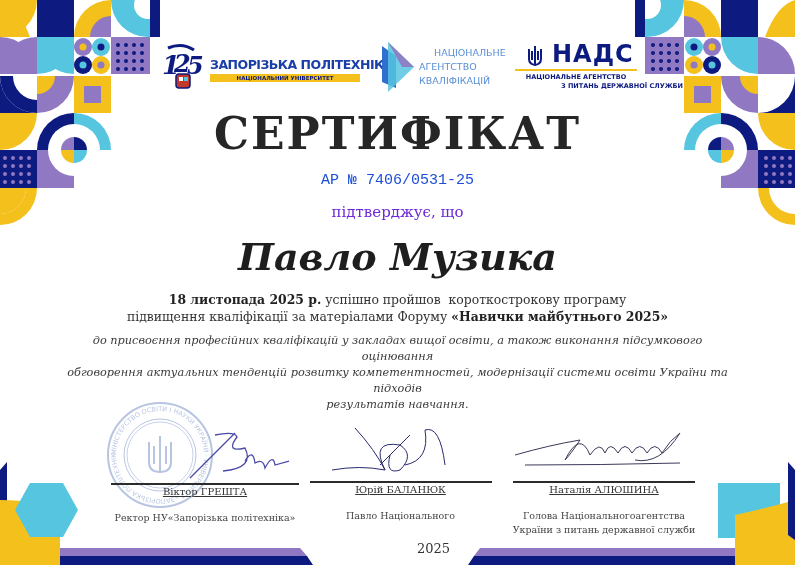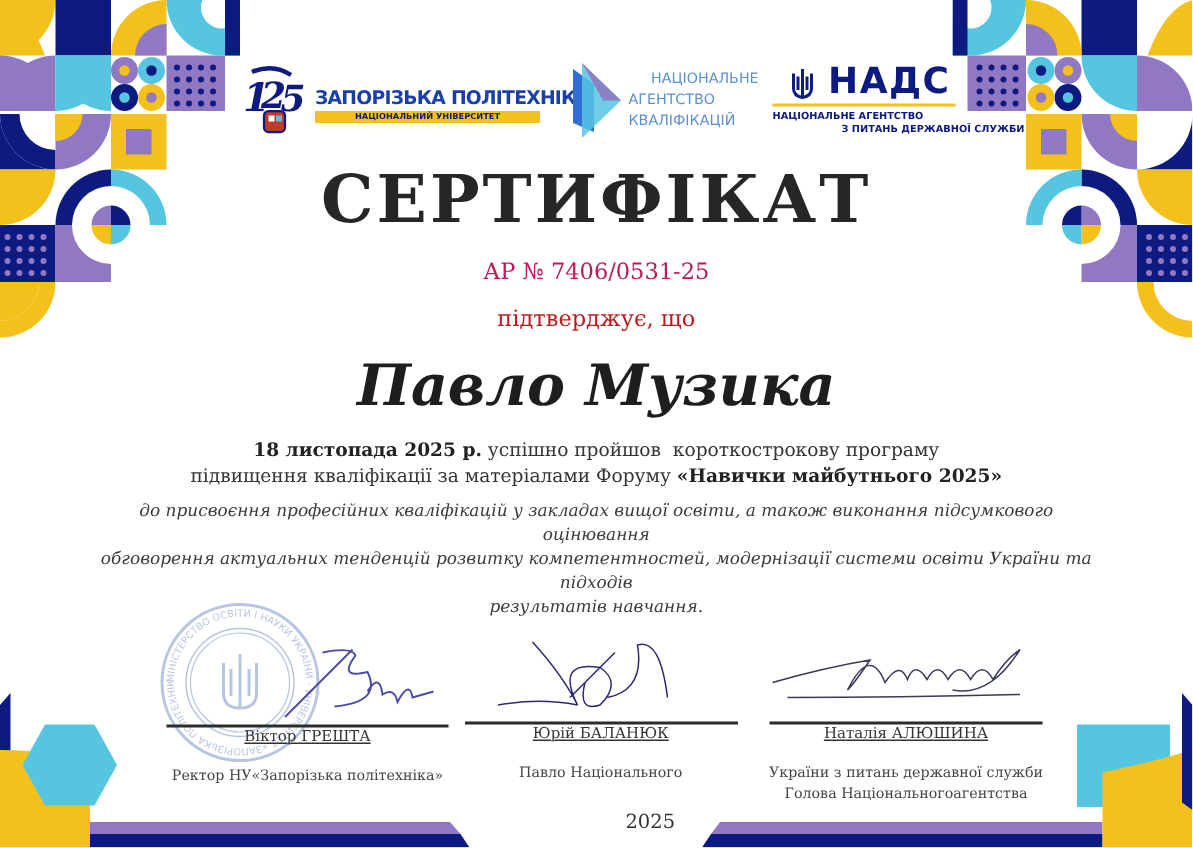--- a/index.html
+++ b/index.html
@@ -1,22 +1,22 @@
 <!DOCTYPE html>
 <html><head>
 <meta charset="utf-8">
 <style>
   html, body { margin:0; padding:0; }
   body { width:795px; height:565px; position:relative; overflow:hidden; background:#ffffff; font-family:"DejaVu Serif", serif; color:#222; }
   .abs { position:absolute; }
   .deco { position:absolute; left:0; top:0; }
   .center { position:absolute; left:0; width:795px; text-align:center; }
   .title { top:108px; font-family:"DejaVu Serif", serif; font-weight:bold; font-size:44px; letter-spacing:2px; color:#262626; }
-  .certno { top:172px; font-size:15px; color:#be185d; }
-  .confirms { top:203px; font-size:15px; color:#b91c1c; }
+  .certno { top:172px; font-size:15px; color:#1d4ed8;font-family:Liberation Mono, monospace; }
+  .confirms { top:203px; font-size:15px; color:#6d28d9; }
   .name { top:234px; font-family:"DejaVu Serif", serif; font-style:italic; font-weight:bold; font-size:38px; color:#1e1e1e; }
   .desc { top:291px; font-size:12.4px; line-height:17px; color:#333; }
   .desc b { color:#222; }
   .purpose { top:333px; font-style:italic; font-size:11.3px; line-height:16px; color:#3a3a3a; padding:0 60px; box-sizing:border-box; }
   .sig { position:absolute; text-align:center; }
   .sig-line { height:2px; background:#2b2b2b; margin:0 auto; }
   .sig-name { font-size:10px; color:#333; margin-top:1px;text-decoration:underline; }
   .sig-role { font-size:9.5px; color:#444; line-height:14px; margin-top:14px; }
   .year { top:541px; font-size:13px; color:#333;padding-left:36px; }
   .logo-text-zp { font-family:"DejaVu Sans", sans-serif; font-weight:bold; }
@@ -223,21 +223,21 @@
   <div class="abs" style="left:37px;top:19px;font-family:'DejaVu Sans',sans-serif;font-size:9.5px;color:#5a8fd6;">АГЕНТСТВО</div>
   <div class="abs" style="left:37px;top:33px;font-family:'DejaVu Sans',sans-serif;font-size:9.5px;color:#5a8fd6;">КВАЛІФІКАЦІЙ</div>
 </div>
 
 <div class="abs" style="left:515px;top:42px;width:125px;height:50px;">
   <svg class="abs" width="16" height="22" viewBox="0 0 16 22" style="left:12px;top:3px;">
     <path d="M8,1 L8,20 M2,4 L2,14 Q2,19 8,20 Q14,19 14,14 L14,4 M5,6 L5,15 M11,6 L11,15" stroke="#0d1a80" stroke-width="2" fill="none"></path>
   </svg>
   <div class="abs" style="left:37px;top:-2px;font-family:'DejaVu Sans',sans-serif;font-weight:bold;font-size:24px;color:#0d1a80;letter-spacing:1px;">НАДС</div>
   <div class="abs" style="left:0;top:27px;width:122px;height:2px;background:#f4c01c;"></div>
-  <div class="abs" style="left:0;top:31px;width:122px;text-align:left;font-family:'DejaVu Sans',sans-serif;font-weight:bold;font-size:6.5px;color:#0d1a80;">НАЦІОНАЛЬНЕ АГЕНТСТВО</div>
+  <div class="abs" style="left:0;top:31px;width:122px;text-align:center;font-family:'DejaVu Sans',sans-serif;font-weight:bold;font-size:6.5px;color:#0d1a80;">НАЦІОНАЛЬНЕ АГЕНТСТВО</div>
   <div class="abs" style="left:0;top:40px;width:122px;text-align:center;font-family:'DejaVu Sans',sans-serif;font-weight:bold;font-size:6.5px;color:#0d1a80;margin-left:46px;">З ПИТАНЬ ДЕРЖАВНОЇ СЛУЖБИ</div>
 </div>
 
 <div class="center title">СЕРТИФІКАТ</div>
 <div class="center certno">АР № 7406/0531-25</div>
 <div class="center confirms">підтверджує, що</div>
 <div class="center name">Павло Музика</div>
 
 <div class="center desc">
   <div><b>18 листопада 2025 р.</b><span style="white-space:pre;"> успішно пройшов  короткострокову програму</span></div>
@@ -280,18 +280,18 @@
   <div class="sig-line" style="width:182px;"></div>
   <div class="sig-name">Юрій БАЛАНЮК</div>
   <div class="sig-role">
     <div>Павло Національного</div>
   </div>
 </div>
 <div class="sig" style="left:508px;top:481px;width:192px;">
   <div class="sig-line" style="width:182px;"></div>
   <div class="sig-name">Наталія АЛЮШИНА</div>
   <div class="sig-role">
+    <div>Голова Національногоагентства</div>
     <div>України з питань державної служби</div>
-    <div>Голова Національногоагентства</div>
   </div>
 </div>
 
 <div class="center year">2025</div>
 
 </body></html>

